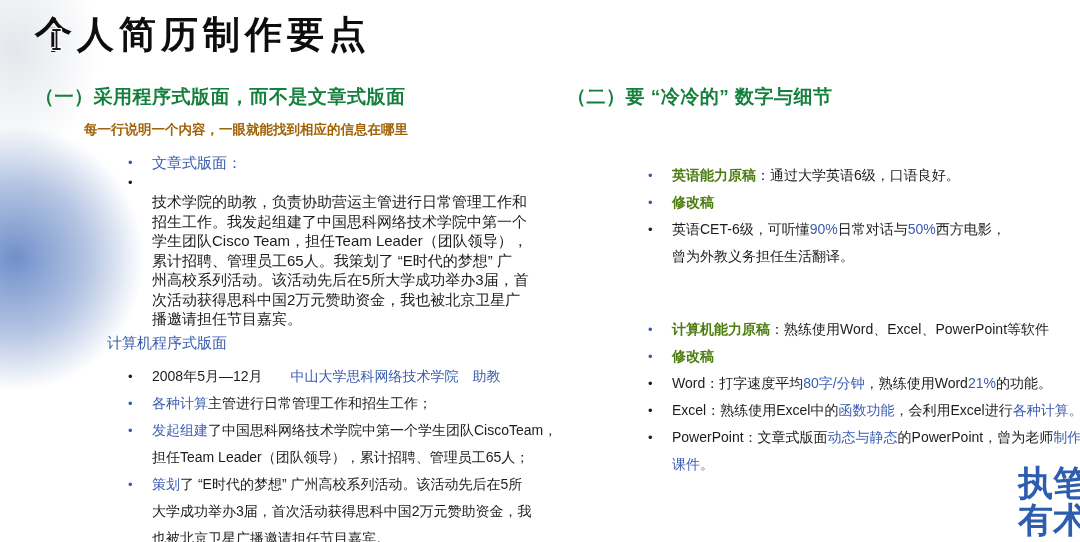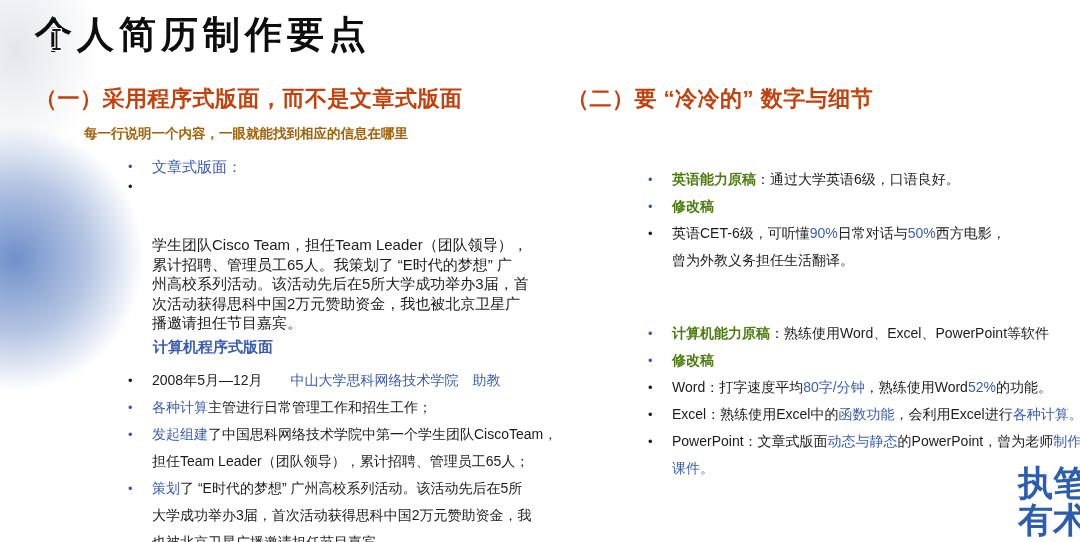--- a/index.html
+++ b/index.html
@@ -21,29 +21,29 @@
     pointer-events:none;
   }
   .title {
     position:absolute; left:35px; top:10px;
     font-size:37px; font-weight:900; color:#0d0d0d; letter-spacing:5px;
     white-space:nowrap;
   }
   .ibeam { position:absolute; left:50px; top:28px; }
   .col-left  { position:absolute; left:35px;  top:84px; width:540px; }
   .col-right { position:absolute; left:567px; top:84px; width:520px; }
-  .h2 { font-size:22px; font-weight:800; color:#c2410c; letter-spacing:0.5px; white-space:nowrap; }
+  .h2 { font-size:19px; font-weight:800; color:#15803d; letter-spacing:0.5px; white-space:nowrap; }
   .sub { margin:11px 0 0 49px; font-size:13.5px; font-weight:700; color:#a16207; white-space:nowrap; }
   .list { margin-left:93px; }
   .list-tight { margin-top:14px; font-size:15px;  line-height:19.5px; width:430px; }
   .list-loose { margin-top:10px; font-size:14px;  line-height:27px;   width:430px; }
   .rlist      { margin-left:81px; font-size:14px; line-height:27px;   width:436px; }
   .rlist-first { margin-top:52px; }
   .rlist-gap   { margin-top:46px; }
-  .mid { margin:5px 0 0 118px; font-size:15px; color:#3a5cb0; font-weight:700; }
+  .mid { margin:5px 0 0 72px; font-size:15px; color:#3a5cb0; font-weight:400; }
   .li { display:flex; align-items:flex-start; }
   .li .bullet { flex:0 0 24px; width:24px; font-size:13px; }
   .li .li-text { flex:1; }
   .c-black    { color:#1c1c1c; }
   .c-blue     { color:#3a5cb0; }
   .c-blueBold { color:#4d7c0f; font-weight:700; }
   .logo {
     position:absolute; left:1018px; top:464px;
     font-size:35px; line-height:37px; font-weight:900;
     color:#2d5dae; white-space:nowrap; letter-spacing:0;
@@ -71,21 +71,21 @@
 <div class="col-left">
   <div class="h2">（一）采用程序式版面，而不是文章式版面</div>
   <div class="sub">每一行说明一个内容，一眼就能找到相应的信息在哪里</div>
   <div class="list list-tight">
       <div class="li">
         <span class="bullet c-blue">•</span>
         <span class="li-text"><span class="c-blue">文章式版面：</span></span>
       </div>
       <div class="li">
         <span class="bullet c-black">•</span>
-        <span class="li-text"><br><br><br><span>学生团队Cisco Team，担任Team Leader（团队领导），</span><br><span>累计招聘、管理员工65人。我策划了 “E时代的梦想” 广</span><br><span>州高校系列活动。该活动先后在5所大学成功举办3届，首</span><br><span>次活动获得思科中国2万元赞助资金，我也被北京卫星广</span><br><span>播邀请担任节目嘉宾。</span></span>
+        <span class="li-text"><br><span>技术学院的助教，负责协助营运主管进行日常管理工作和</span><br><span>招生工作。我发起组建了中国思科网络技术学院中第一个</span><br><span>学生团队Cisco Team，担任Team Leader（团队领导），</span><br><span>累计招聘、管理员工65人。我策划了 “E时代的梦想” 广</span><br><span>州高校系列活动。该活动先后在5所大学成功举办3届，首</span><br><span>次活动获得思科中国2万元赞助资金，我也被北京卫星广</span><br><span>播邀请担任节目嘉宾。</span></span>
       </div>
     </div>
   <div class="mid">计算机程序式版面</div>
   <div class="list list-loose">
       <div class="li">
         <span class="bullet c-black">•</span>
         <span class="li-text"><span>2008年5月—12月　　</span><span class="c-blue">中山大学思科网络技术学院　助教</span></span>
       </div>
       <div class="li">
         <span class="bullet c-blue">•</span>
@@ -122,21 +122,21 @@
       <div class="li">
         <span class="bullet c-blue">•</span>
         <span class="li-text"><span class="c-blueBold">计算机能力原稿</span><span>：熟练使用Word、Excel、PowerPoint等软件</span></span>
       </div>
       <div class="li">
         <span class="bullet c-blue">•</span>
         <span class="li-text"><span class="c-blueBold">修改稿</span></span>
       </div>
       <div class="li">
         <span class="bullet c-black">•</span>
-        <span class="li-text"><span>Word：打字速度平均</span><span class="c-blue">80字/分钟</span><span>，熟练使用Word</span><span class="c-blue">52%</span><span>的功能。</span></span>
+        <span class="li-text"><span>Word：打字速度平均</span><span class="c-blue">80字/分钟</span><span>，熟练使用Word</span><span class="c-blue">21%</span><span>的功能。</span></span>
       </div>
       <div class="li">
         <span class="bullet c-black">•</span>
         <span class="li-text"><span>Excel：熟练使用Excel中的</span><span class="c-blue">函数功能</span><span>，会利用Excel进行</span><span class="c-blue">各种计算。</span></span>
       </div>
       <div class="li">
         <span class="bullet c-black">•</span>
         <span class="li-text"><span>PowerPoint：文章式版面</span><span class="c-blue">动态与静态</span><span>的PowerPoint，曾为老师</span><span class="c-blue">制作</span><br><span class="c-blue">课件。</span></span>
       </div>
     </div>

